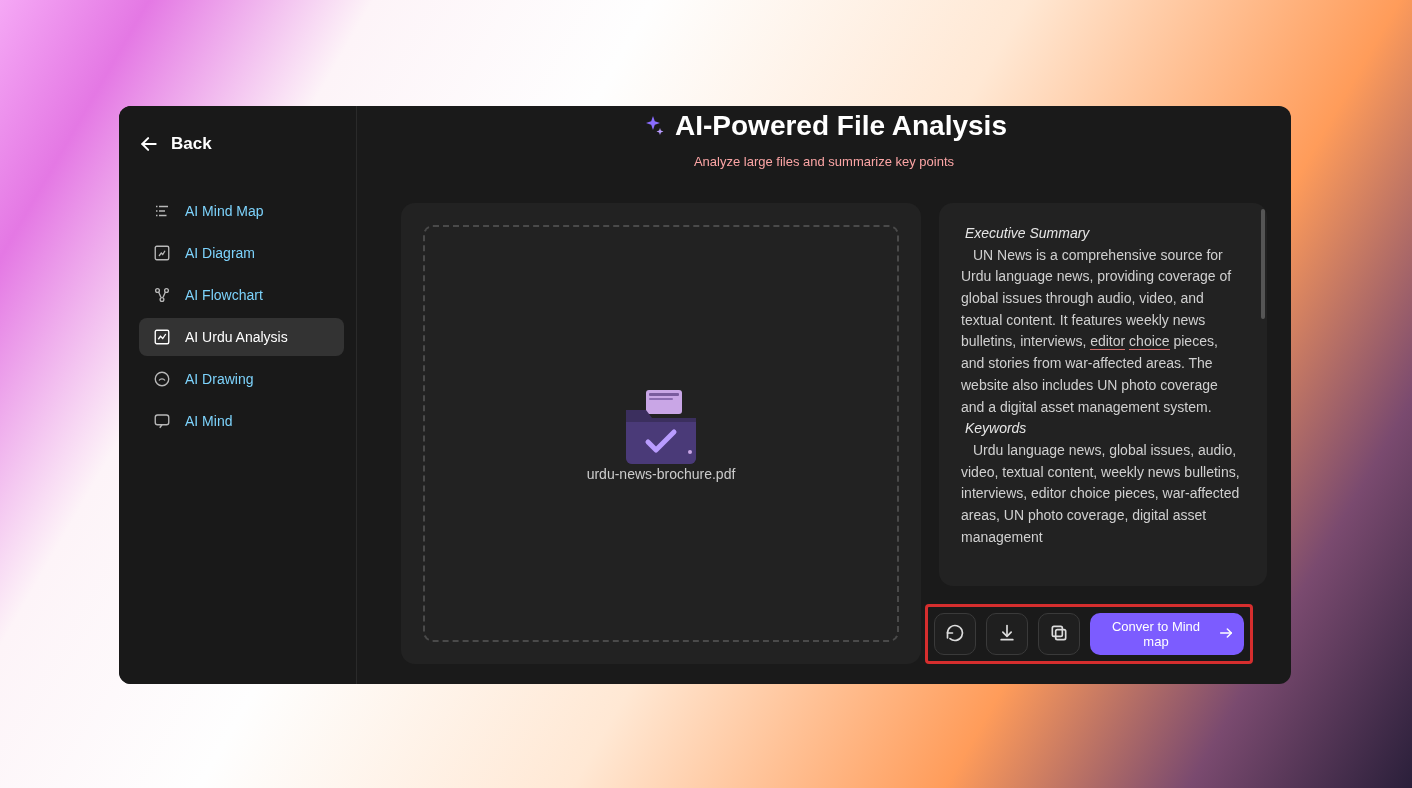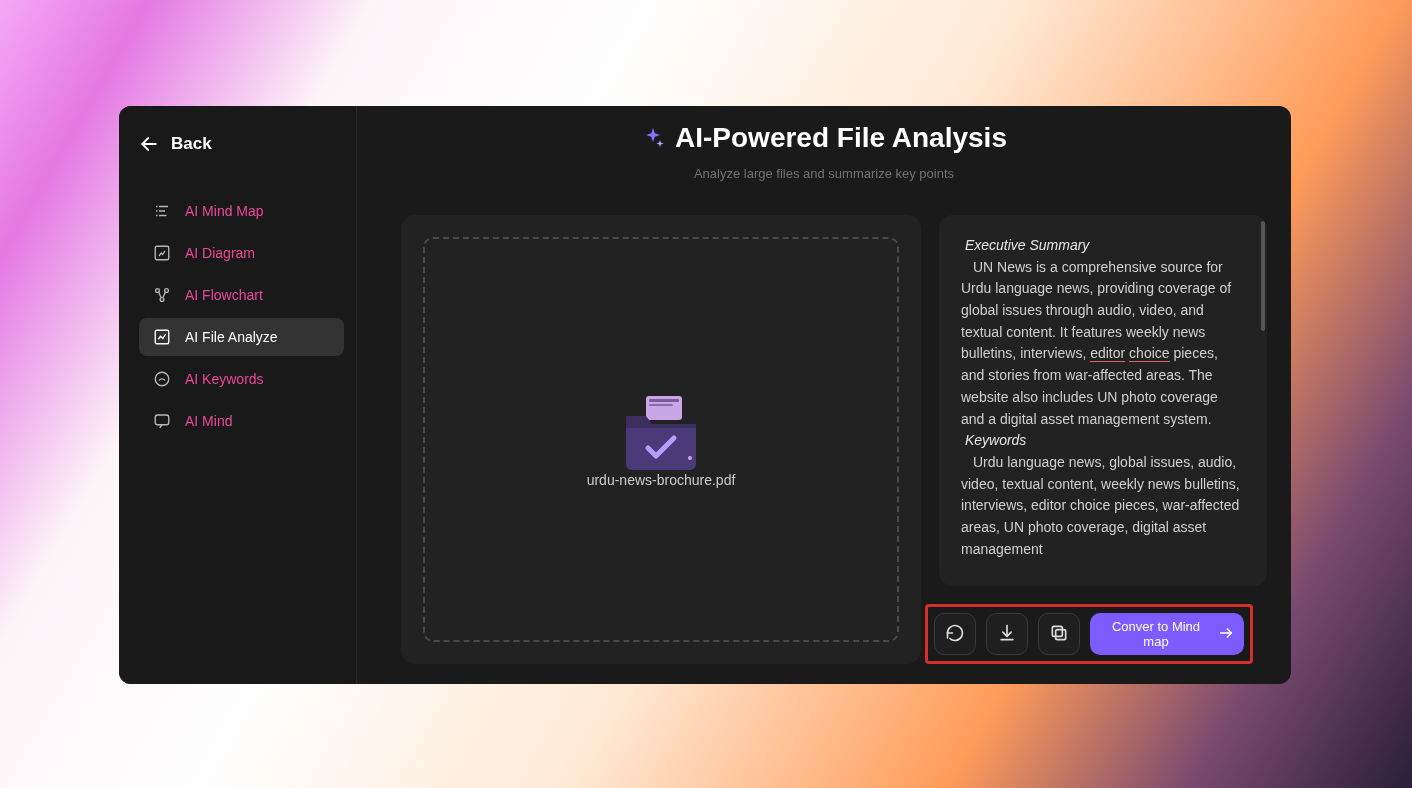--- a/index.html
+++ b/index.html
@@ -43,56 +43,56 @@
     .back-arrow { width: 20px; height: 20px; display:flex; align-items:center; justify-content:center; }
     .sidebar-items { display: flex; flex-direction: column; gap: 4px; padding-left: 8px; }
     .sidebar-item {
       display: flex;
       align-items: center;
       gap: 14px;
       padding: 10px 14px;
       border-radius: 8px;
       cursor: pointer;
       font-size: 14px;
-      color: #ec4899;
+      color: #7dd3fc;
     }
     .sidebar-item.active {
       background: #333333;
       color: #fff;
     }
     .sidebar-icon {
       width: 18px;
       height: 18px;
       display: flex;
       align-items: center;
       justify-content: center;
     }
     .main {
       flex: 1;
       display: flex;
       flex-direction: column;
-      padding: 12px 24px 20px;
+      padding: 0 24px 20px;
     }
     .title-row {
       display: flex;
       align-items: center;
       justify-content: center;
       gap: 10px;
       margin-top: 4px;
     }
     .sparkle { width: 24px; height: 24px; }
     .title {
       font-size: 28px;
       font-weight: 800;
       color: #fff;
     }
     .subtitle {
       text-align: center;
       font-size: 13px;
-      color: #737373;
+      color: #fca5a5;
       margin-top: 12px;
     }
     .panels {
       display: flex;
       gap: 38px;
       margin-top: 34px;
       flex: 1;
       min-height: 0;
     }
     .upload-panel {
@@ -239,31 +239,31 @@
         <span>AI Flowchart</span>
       </div>
 
       <div class="sidebar-item active">
         <span class="sidebar-icon">
           <svg viewBox="0 0 24 24" width="18" height="18" fill="none" stroke="#fff" stroke-width="1.8">
               <rect x="3" y="3" width="18" height="18" rx="2"></rect>
               <path d="M7 15l3-4 3 3 4-6"></path>
             </svg>
         </span>
-        <span>AI File Analyze</span>
+        <span>AI Urdu Analysis</span>
       </div>
 
       <div class="sidebar-item">
         <span class="sidebar-icon">
           <svg viewBox="0 0 24 24" width="18" height="18" fill="none" stroke="#b8b8b8" stroke-width="1.8">
               <circle cx="12" cy="12" r="9"></circle>
               <path d="M8 14c2-3 6-3 8 0"></path>
             </svg>
         </span>
-        <span>AI Keywords</span>
+        <span>AI Drawing</span>
       </div>
 
       <div class="sidebar-item">
         <span class="sidebar-icon">
           <svg viewBox="0 0 24 24" width="18" height="18" fill="none" stroke="#b8b8b8" stroke-width="1.8">
               <rect x="3" y="4" width="18" height="13" rx="3"></rect>
               <path d="M9 21l3-4"></path>
             </svg>
         </span>
         <span>AI Mind</span>

